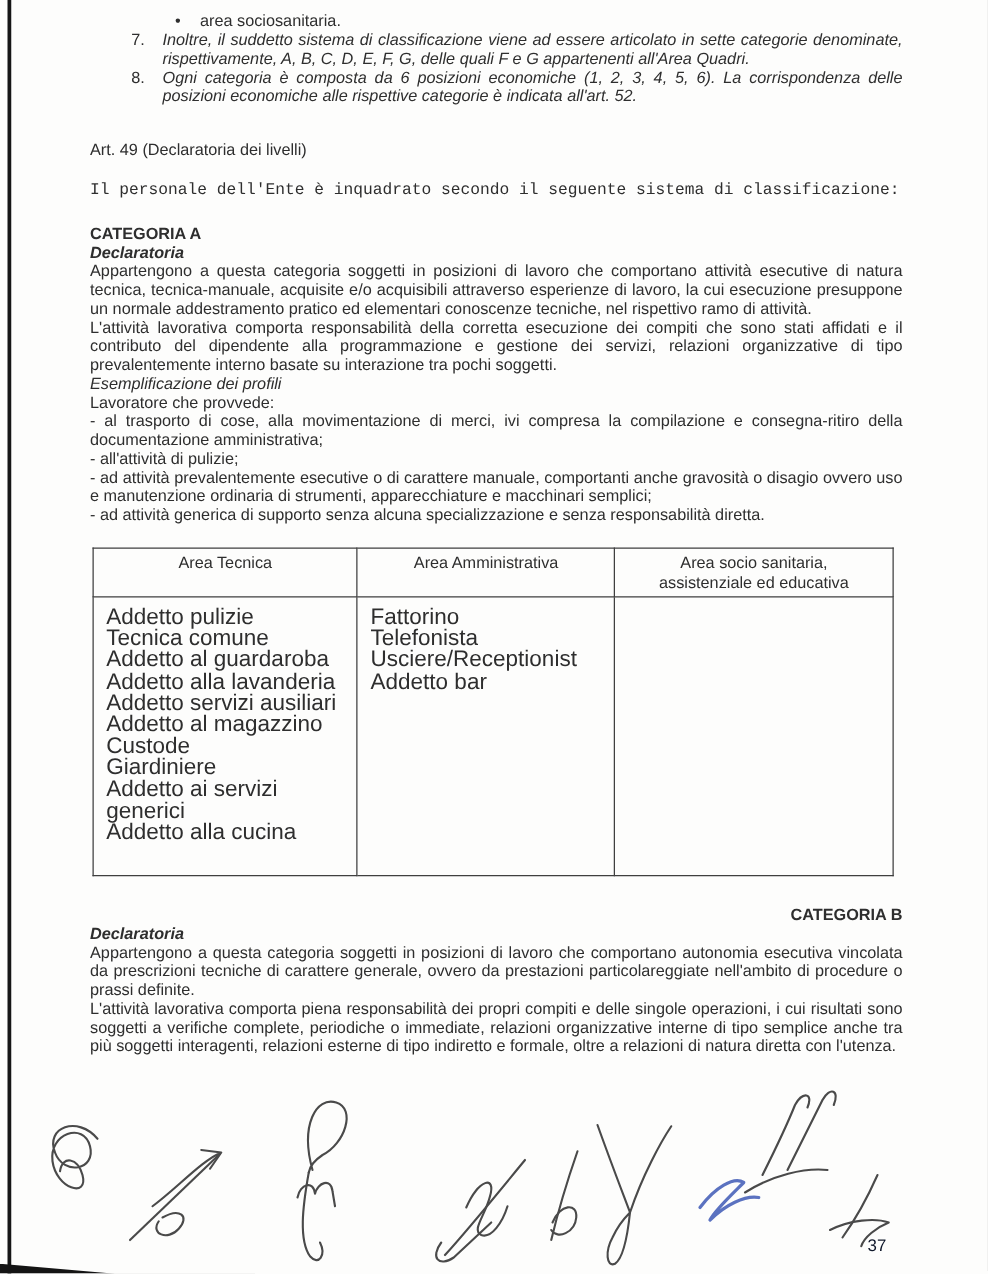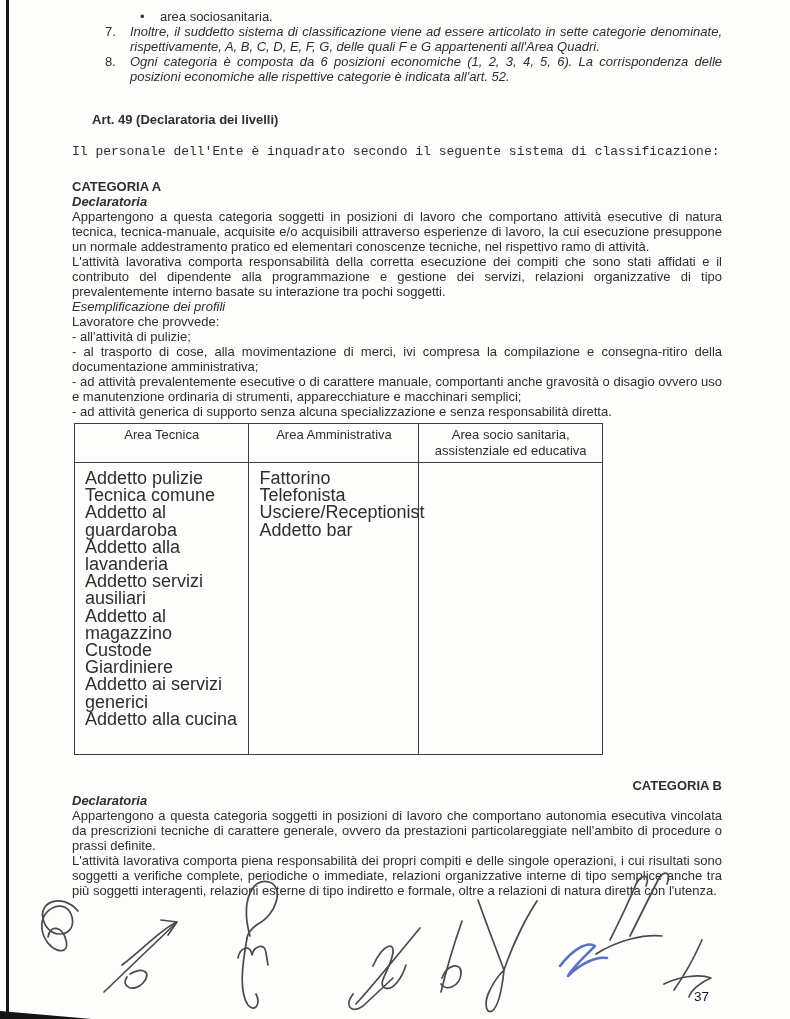--- a/index.html
+++ b/index.html
@@ -22,31 +22,31 @@
   }
   .content{
     position:absolute;left:72px;top:9px;width:650px;
     font-size:13px;line-height:15px;
   }
   .bullet-line{display:flex;}
   .bullet-glyph{margin-left:68px;width:20px;flex:none;}
   .num-item{display:flex;}
   .num-item .num{margin-left:33px;width:25px;flex:none;}
   .num-item .txt{flex:1;text-align:justify;font-style:italic;}
-  .art-heading{font-weight:bold;margin-top:28px;margin-left:20px;}
+  .art-heading{font-weight:normal;margin-top:28px;}
   .intro-line{margin-top:17px;font-family:Liberation Mono, monospace;}
   .cat-title{font-weight:bold;margin-top:20px;}
   .decl-label{font-weight:bold;font-style:italic;}
   .para{text-align:justify;}
   .ital-label{font-style:italic;}
   .duty{text-align:justify;}
   table.profili{
     border-collapse:collapse;
-    width:529px;
-    margin-top:4px;
+    width:641px;
+    margin-top:19px;
     margin-left:2px;
     table-layout:fixed;
   }
   table.profili th, table.profili td{
     border:1.6px solid #3f3f3f;
   }
   table.profili th{
     font-weight:normal;
     font-size:13px;
     line-height:16px;
@@ -101,22 +101,22 @@
     <div class="art-heading">Art. 49 (Declaratoria dei livelli)</div>
 
     <div class="intro-line">Il personale dell'Ente è inquadrato secondo il seguente sistema di classificazione:</div>
 
     <div class="cat-title">CATEGORIA A</div>
     <div class="decl-label">Declaratoria</div>
     <div class="para">Appartengono a questa categoria soggetti in posizioni di lavoro che comportano attività esecutive di natura tecnica, tecnica-manuale, acquisite e/o acquisibili attraverso esperienze di lavoro, la cui esecuzione presuppone un normale addestramento pratico ed elementari conoscenze tecniche, nel rispettivo ramo di attività.</div>
     <div class="para">L'attività lavorativa comporta responsabilità della corretta esecuzione dei compiti che sono stati affidati e il contributo del dipendente alla programmazione e gestione dei servizi, relazioni organizzative di tipo prevalentemente interno basate su interazione tra pochi soggetti.</div>
     <div class="ital-label">Esemplificazione dei profili</div>
     <div>Lavoratore che provvede:</div>
+    <div class="duty">- al trasporto di cose, alla movimentazione di merci, ivi compresa la compilazione e consegna-ritiro della documentazione amministrativa;</div>
     <div class="duty">- all'attività di pulizie;</div>
-    <div class="duty">- al trasporto di cose, alla movimentazione di merci, ivi compresa la compilazione e consegna-ritiro della documentazione amministrativa;</div>
     <div class="duty">- ad attività prevalentemente esecutive o di carattere manuale, comportanti anche gravosità o disagio ovvero uso e manutenzione ordinaria di strumenti, apparecchiature e macchinari semplici;</div>
     <div class="duty">- ad attività generica di supporto senza alcuna specializzazione e senza responsabilità diretta.</div>
 
     <table class="profili">
       <thead>
         <tr>
           <th class="col-1">Area Tecnica</th>
           <th class="col-2">Area Amministrativa</th>
           <th class="col-3">Area socio sanitaria, assistenziale ed educativa</th>
         </tr>

